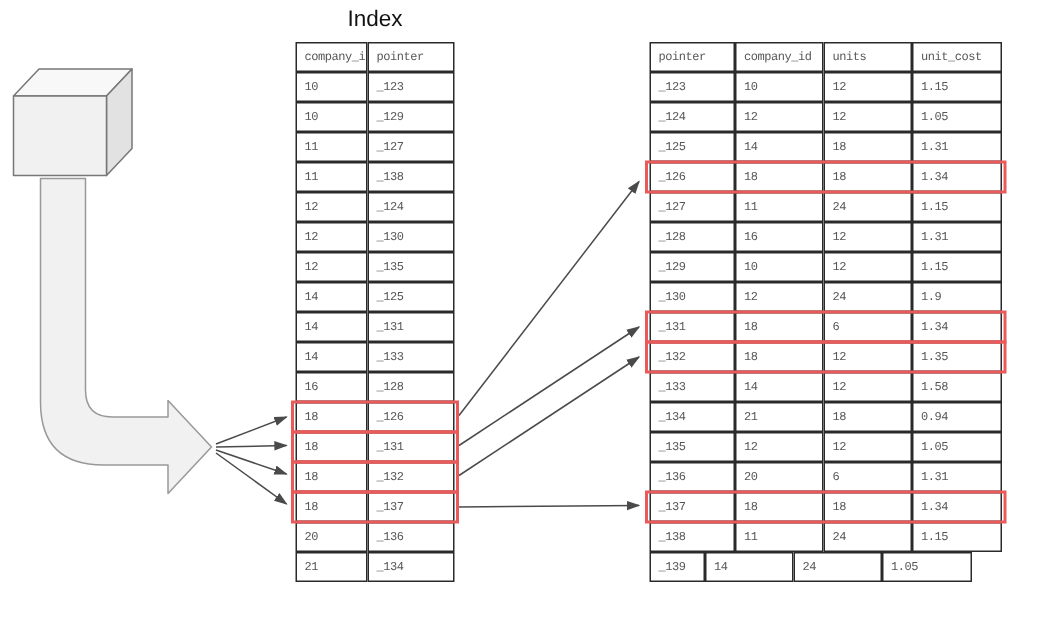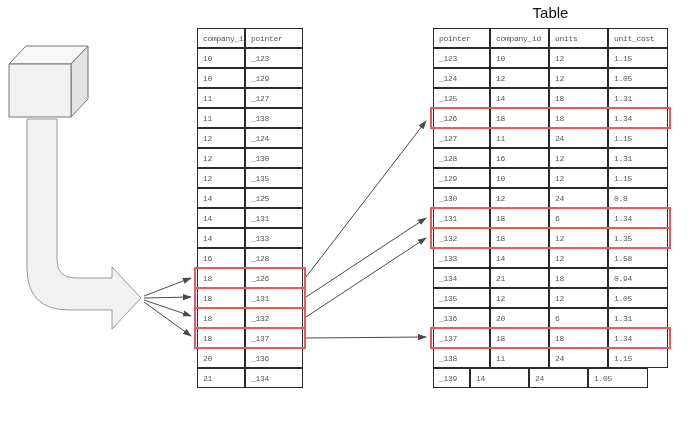--- a/index.html
+++ b/index.html
@@ -53,21 +53,21 @@
     <g stroke="#4a4a4a" stroke-width="1" fill="none">
       <line x1="306" y1="277" x2="426" y2="121" marker-end="url(#ah)"></line>
       <line x1="306" y1="297" x2="426" y2="218" marker-end="url(#ah)"></line>
       <line x1="306" y1="317" x2="426" y2="238" marker-end="url(#ah)"></line>
       <line x1="306" y1="338" x2="426" y2="337" marker-end="url(#ah)"></line>
     </g>
   </svg>
 
   <div id="user-label">USER</div>
   <div id="query-label">Query</div>
-  <div id="table-title" class="title">Table</div>
+  <div id="index-title" class="title">Index</div>
 
   <div id="index-table" class="dtable">
       <div class="drow">
         <div class="dcell" style="width: 48px;">company_id</div>
         <div class="dcell" style="width: 58px;">pointer</div>
       </div>
       <div class="drow">
         <div class="dcell" style="width: 48px;">10</div>
         <div class="dcell" style="width: 58px;">_123</div>
       </div>
@@ -182,21 +182,21 @@
       <div class="drow">
         <div class="dcell" style="width: 57px;">_129</div>
         <div class="dcell" style="width: 59px;">10</div>
         <div class="dcell" style="width: 59px;">12</div>
         <div class="dcell" style="width: 60px;">1.15</div>
       </div>
       <div class="drow">
         <div class="dcell" style="width: 57px;">_130</div>
         <div class="dcell" style="width: 59px;">12</div>
         <div class="dcell" style="width: 59px;">24</div>
-        <div class="dcell" style="width: 60px;">0.8</div>
+        <div class="dcell" style="width: 60px;">1.9</div>
       </div>
       <div class="drow hl">
         <div class="dcell" style="width: 57px;">_131</div>
         <div class="dcell" style="width: 59px;">18</div>
         <div class="dcell" style="width: 59px;">6</div>
         <div class="dcell" style="width: 60px;">1.34</div>
       </div>
       <div class="drow hl">
         <div class="dcell" style="width: 57px;">_132</div>
         <div class="dcell" style="width: 59px;">18</div>

